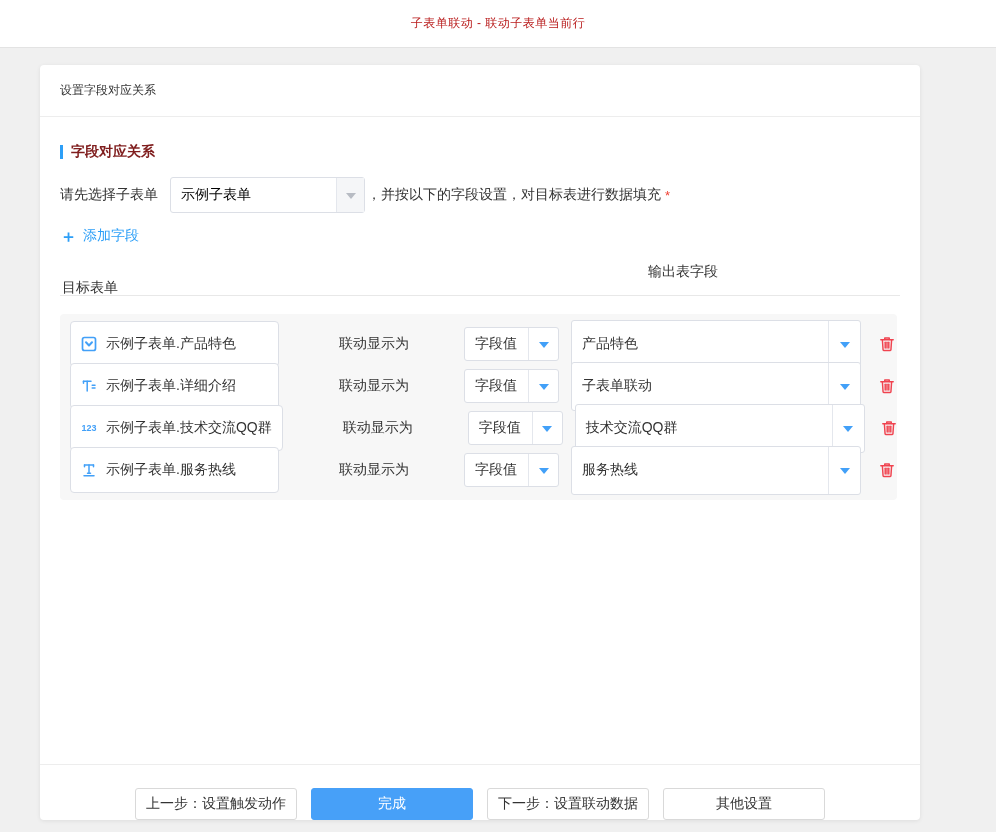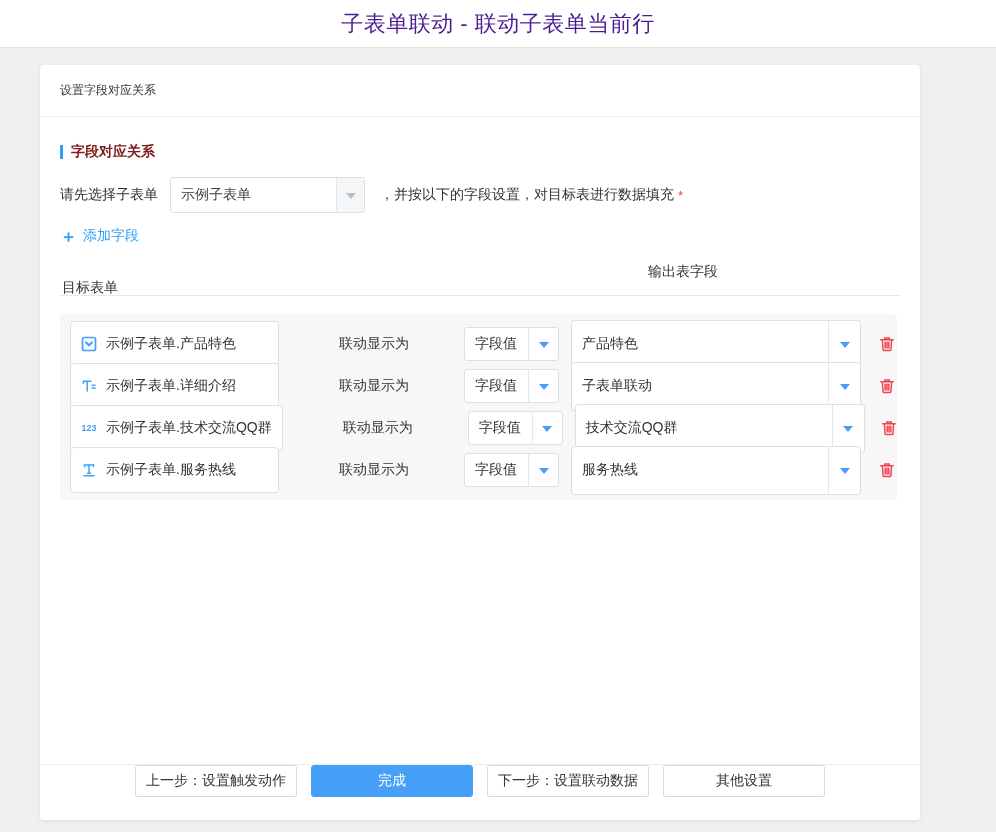--- a/index.html
+++ b/index.html
@@ -11,21 +11,21 @@
     font-size:14px;
     overflow:hidden;
   }
   
   .topbar {
     height:48px;
     background:#fff;
     border-bottom:1px solid #e3e3e3;
     display:flex; align-items:center; justify-content:center;
   }
-  .topbar-title { font-size:22px; color:#4c1d95; letter-spacing:0.5px; }
+  .topbar-title { font-size:12px; color:#b91c1c; letter-spacing:0.5px; }
 
   
   .card {
     position:absolute;
     left:40px; top:65px;
     width:880px; height:755px;
     background:#fff;
     border-radius:4px;
     box-shadow:0 1px 4px rgba(0,0,0,0.08);
     display:flex; flex-direction:column;
@@ -60,36 +60,36 @@
     border-radius:3px;
     height:36px;
     cursor:pointer;
   }
   .select.disabled { cursor:default; }
   .select .sel-text {
     flex:1 1 auto; display:flex; align-items:center;
     padding:0 10px; white-space:nowrap; overflow:hidden;
     color:#333;
   }
-  .select.disabled .sel-text { color:#404040; }
+  .select.disabled .sel-text { color:#000000; }
   .select .sel-arrow {
     flex:0 0 28px; display:flex; align-items:center; justify-content:center;
     border-left:1px solid #e4e7ed;
   }
   .select.disabled .sel-arrow { background:#f5f6f8; }
   .caret {
     width:0; height:0;
     border-left:5px solid transparent;
     border-right:5px solid transparent;
     border-top:6px solid #42a0f8;
     margin-top:2px;
   }
   .caret.gray { border-top-color:#b8bcc4; }
   .subform-select { width:195px; }
-  .after-text { margin-left:15px; color:#333; }
+  .after-text { margin-left:2px; color:#333; }
   .required-mark { color:#f04134; margin-left:4px; font-size:13px; }
 
   
   .add-field {
     display:inline-flex; align-items:center;
     color:#2d9ff7; cursor:pointer;
     margin:4px 0 18px 0; font-size:14px;
   }
   .plus-icon { font-size:17px; margin-right:6px; line-height:1; font-weight:bold; }
 
@@ -128,21 +128,21 @@
     margin-left:15px;
     width:22px; height:22px;
     display:flex; align-items:center; justify-content:center;
     cursor:pointer; background:none; border:none; padding:0;
   }
 
   
   .card-footer {
     flex:0 0 56px;
     border-top:1px solid #ededed;
-    display:flex; align-items:flex-start; justify-content:center;
+    display:flex; align-items:flex-end; justify-content:center;
     gap:14px;
   }
   .btn {
     height:32px; width:162px;
     background:#fff;
     border:1px solid #d9d9d9;
     border-radius:3px;
     font-size:14px; color:#333;
     font-family:inherit;
     cursor:pointer;

